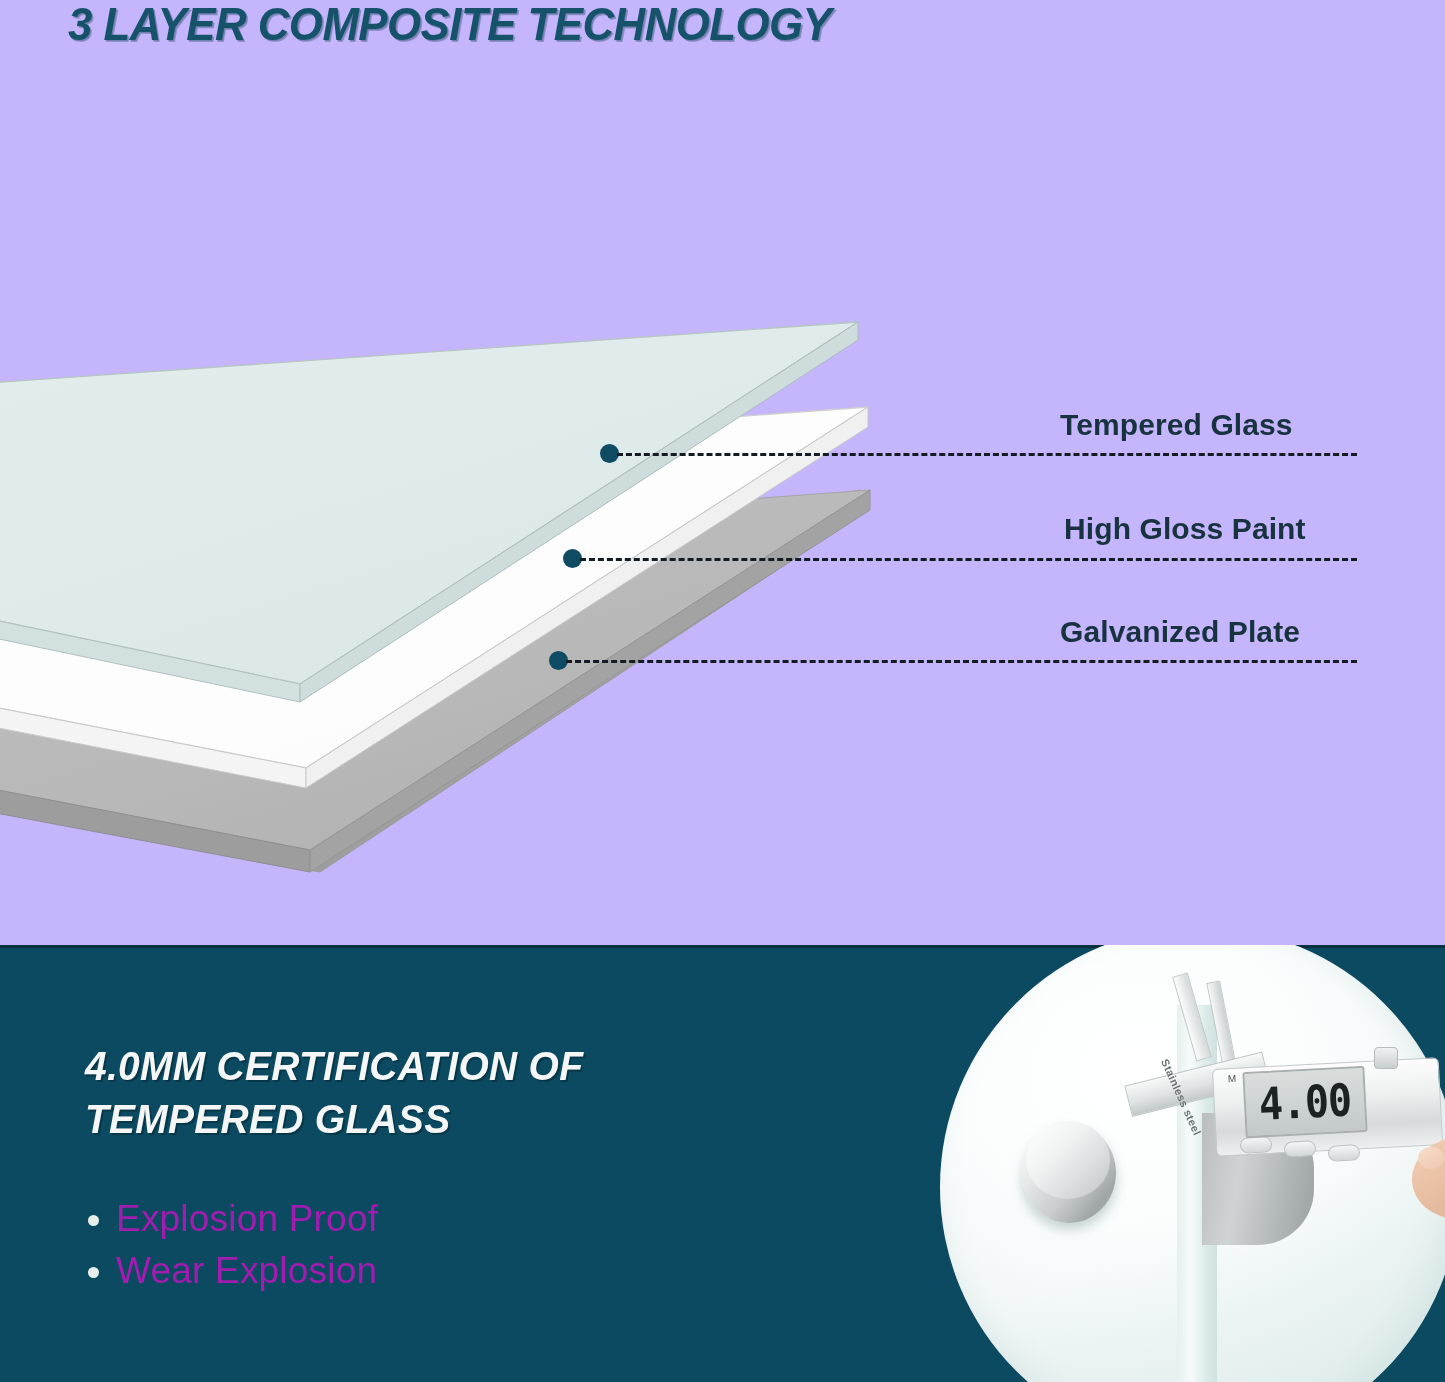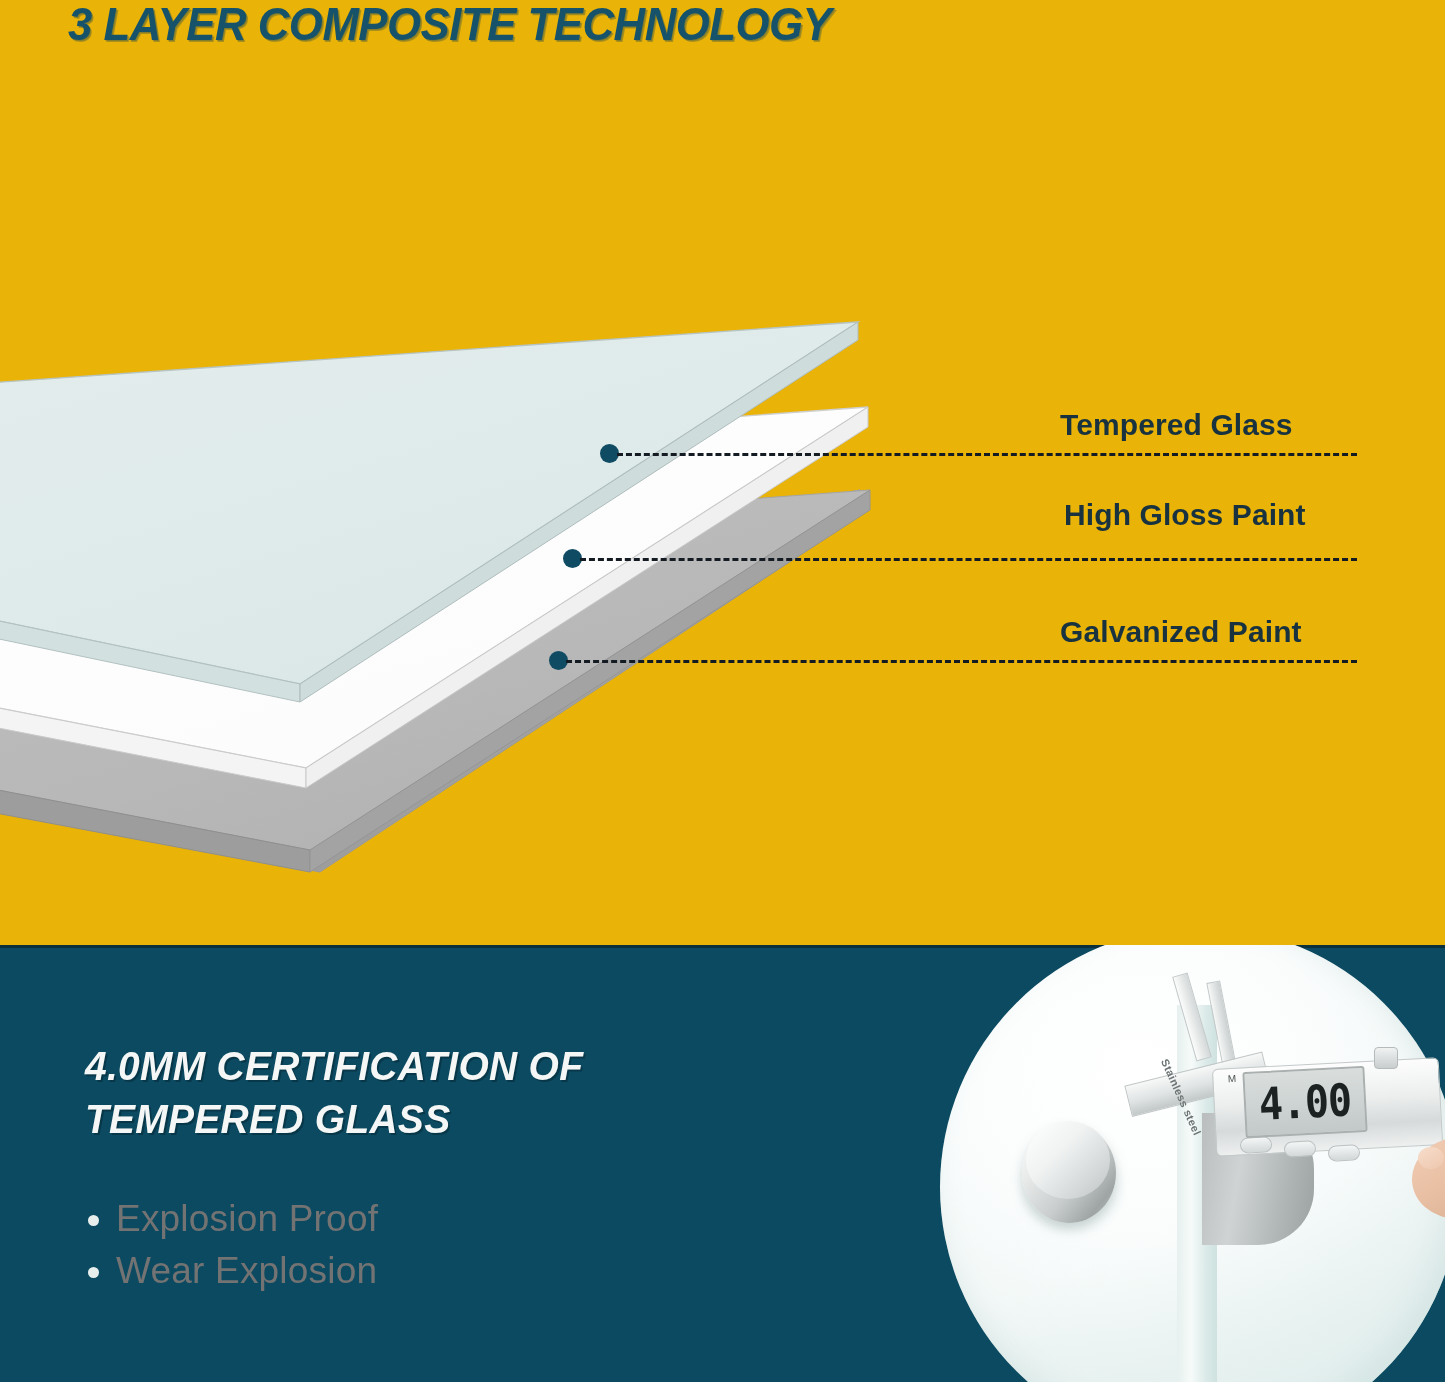--- a/index.html
+++ b/index.html
@@ -1,21 +1,21 @@
 <!DOCTYPE html>
 <html><head>
 <meta charset="utf-8">
 <style>
   html,body{margin:0;padding:0;background:#ffffff;}
   body{width:1445px;height:1382px;font-family:"Liberation Sans",sans-serif;overflow:hidden;}
 
   #page{position:relative;width:1445px;height:1382px;background:#ffffff;overflow:hidden;}
 
   
-  #top-section{position:absolute;left:0;top:0;width:1445px;height:945px;background:#eab308;}
+  #top-section{position:absolute;left:0;top:0;width:1445px;height:945px;background:#c4b5fd;}
 
   #main-title{
     position:absolute;left:68px;top:-2px;
     font-family:"Liberation Sans",sans-serif;
     font-size:47px;line-height:52px;
     font-weight:bold;font-style:italic;
     letter-spacing:-0.5px;
     color:#16536b;
     white-space:nowrap;
     transform:scaleX(0.93);transform-origin:left top;
@@ -59,21 +59,21 @@
   }
 
   #bullet-list{position:absolute;left:88px;top:1196px;width:640px;}
   .bullet-row{display:flex;align-items:center;height:46px;margin-bottom:6px;}
   .bullet-dot{
     width:11px;height:11px;border-radius:50%;background:#e7eeec;
     margin-right:17px;flex:0 0 auto;margin-top:2px;
   }
   .bullet-text{
     font-family:"Liberation Sans",sans-serif;
-    font-size:37px;line-height:42px;color:#737373;
+    font-size:37px;line-height:42px;color:#a21caf;
     letter-spacing:0.2px;white-space:nowrap;
   }
 
   
   #photo-area{
     position:absolute;left:912px;top:945px;width:533px;height:437px;overflow:hidden;
   }
   #glass-disc{
     position:absolute;left:28px;top:-18px;width:520px;height:520px;
     border-radius:50%;
@@ -228,22 +228,22 @@
 
     <div class="callout-dot" style="left:600px;top:444px;"></div>
     <div class="callout-dot" style="left:563px;top:549px;"></div>
     <div class="callout-dot" style="left:549px;top:651px;"></div>
 
     <div class="leader-line" style="left:617px;top:453px;width:740px;"></div>
     <div class="leader-line" style="left:580px;top:558px;width:777px;"></div>
     <div class="leader-line" style="left:566px;top:660px;width:791px;"></div>
 
     <div class="layer-label" style="left:1060px;top:408px;">Tempered Glass</div>
-    <div class="layer-label" style="left:1064px;top:498px;">High Gloss Paint</div>
-    <div class="layer-label" style="left:1060px;top:615px;">Galvanized Paint</div>
+    <div class="layer-label" style="left:1064px;top:512px;">High Gloss Paint</div>
+    <div class="layer-label" style="left:1060px;top:615px;">Galvanized Plate</div>
   </div>
 
   <div id="bottom-panel">
     <div id="panel-topline"></div>
   </div>
 
   <div id="bottom-heading">
     <div>4.0MM CERTIFICATION OF</div>
     <div>TEMPERED GLASS</div>
   </div>

